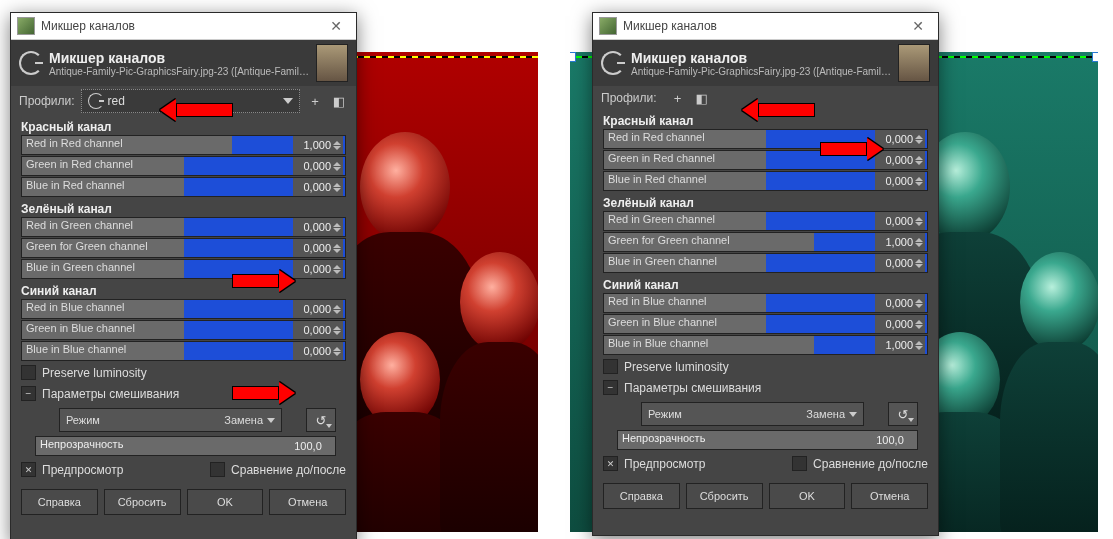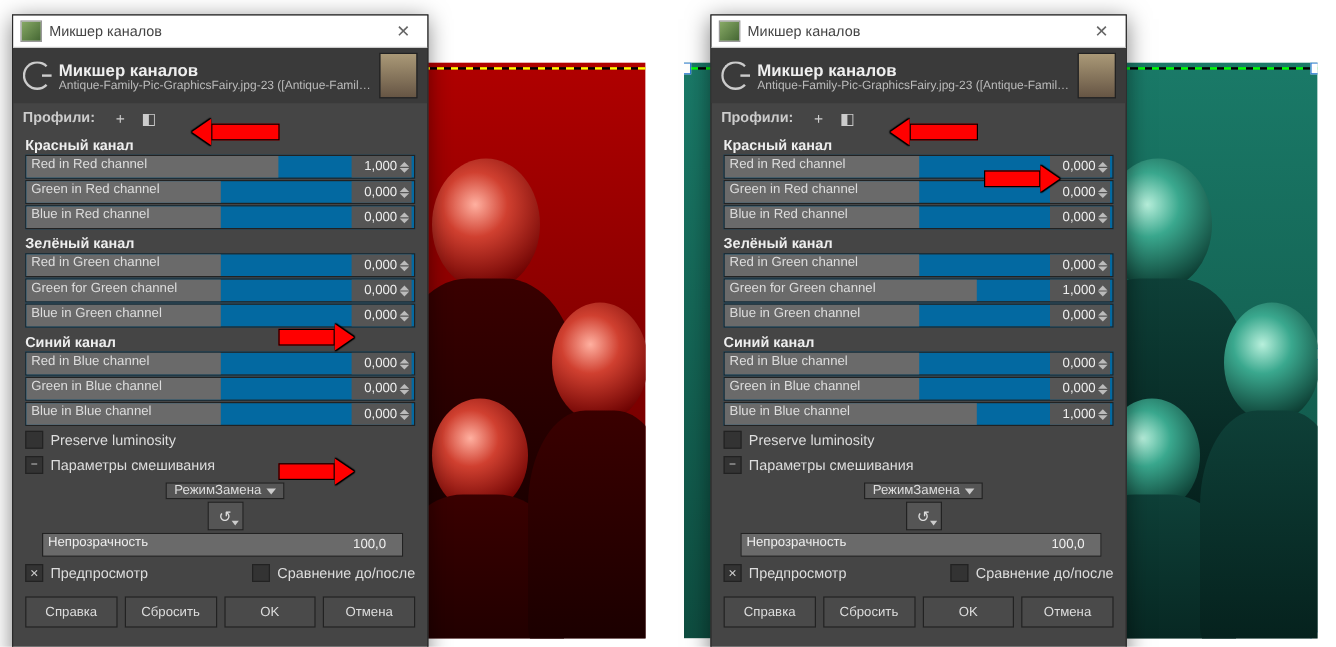--- a/index.html
+++ b/index.html
@@ -105,21 +105,21 @@
   .hdr-title { font-weight:bold; font-size:14px; color:#eee; }
   .hdr-sub { font-size:10px; color:#bbb; white-space:nowrap; overflow:hidden; text-overflow:ellipsis; max-width:260px;}
   .thumb {
     width:30px; height:36px;
     background: linear-gradient(#aa9977,#665544);
     border:1px solid #222;
   }
 
   .row { display:flex; align-items:center; padding:3px 8px; }
   .lbl { color:#ccc; }
-  .profile-row .lbl { margin-right:6px;font-weight:bold; }
+  .profile-row .lbl { margin-right:6px; }
   .combo {
     flex:1; height:22px;
     background:#3a3a3a;
     border:1px dotted #888;
     display:flex; align-items:center;
     padding:0 6px;
     position:relative;
   }
   .combo .gmini {
     width:14px;height:14px;border:1.5px solid #ccc;border-radius:50%;border-right-color:transparent;margin-right:4px;position:relative;
@@ -131,21 +131,21 @@
   }
   .iconbtn {
     width:18px;height:18px;color:#ccc;display:flex;align-items:center;justify-content:center;margin-left:6px;font-size:13px;
   }
 
   .sect { font-weight:bold; color:#eee; padding: 4px 10px 0; }
   .slider-row {
     display:flex; align-items:center;
     margin: 1px 10px;
     height:18px;
-    background:#0369a1;
+    background:#1d4ed8;
     border:1px solid #222;
     position:relative;
   }
   .slider-row .label {
     position:absolute; left:4px; top:1px; color:#ddd; font-size:11px;
     pointer-events:none;
   }
   .slider-row .valbox {
     position:absolute; right:2px; top:0; bottom:0;
     width:50px;
@@ -176,21 +176,21 @@
 
   .blend {
     margin:2px 20px 2px 24px;
     height:22px;
     background:#555;border:1px solid #222;
     display:flex;align-items:center;padding:0 6px;
   }
   .blend .btxt{flex:1;color:#ddd;font-size:11px;}
   .blend .bval{color:#ddd;font-size:11px;margin-right:4px;}
   .blend .chev{width:0;height:0;border-left:4px solid transparent;border-right:4px solid transparent;border-top:5px solid #ccc;}
-  .blend-row2{display:flex;align-items:center;margin:2px 20px 2px 24px;flex-direction:column;}
+  .blend-row2{display:flex;align-items:center;margin:2px 20px 2px 24px;}
   .resetbtn{
     width:28px;height:22px;background:#555;border:1px solid #222;margin-left:4px;
     display:flex;align-items:center;justify-content:center;color:#ddd;font-size:13px;position:relative;
   }
   .resetbtn .chev{position:absolute;right:3px;bottom:3px;width:0;height:0;border-left:3px solid transparent;border-right:3px solid transparent;border-top:4px solid #ccc;}
 
   .opacity-row{
     margin:2px 20px 2px 24px;height:18px;background:#6a6a6a;border:1px solid #222;position:relative;
   }
   .opacity-row .label{position:absolute;left:4px;top:1px;color:#eee;font-size:11px;}
@@ -248,20 +248,25 @@
       <div class="glogo"></div>
       <div class="header-main">
         <div class="hdr-title">Микшер каналов</div>
         <div class="hdr-sub">Antique-Family-Pic-GraphicsFairy.jpg-23 ([Antique-Family-P...</div>
       </div>
       <div class="thumb"></div>
     </div>
 
     <div class="row profile-row">
       <span class="lbl">Профили:</span>
+      <div class="combo">
+        <div class="gmini"></div>
+        <span class="ctext">red</span>
+        <div class="chev"></div>
+      </div>
       <div class="iconbtn">+</div>
       <div class="iconbtn">◧</div>
     </div>
 
     <div class="sect">Красный канал</div>
     <div class="slider-row">
       <div class="fill" style="width:65%"></div>
       <span class="label">Red in Red channel</span>
       <div class="valbox">
           <span class="val">1,000</span>

